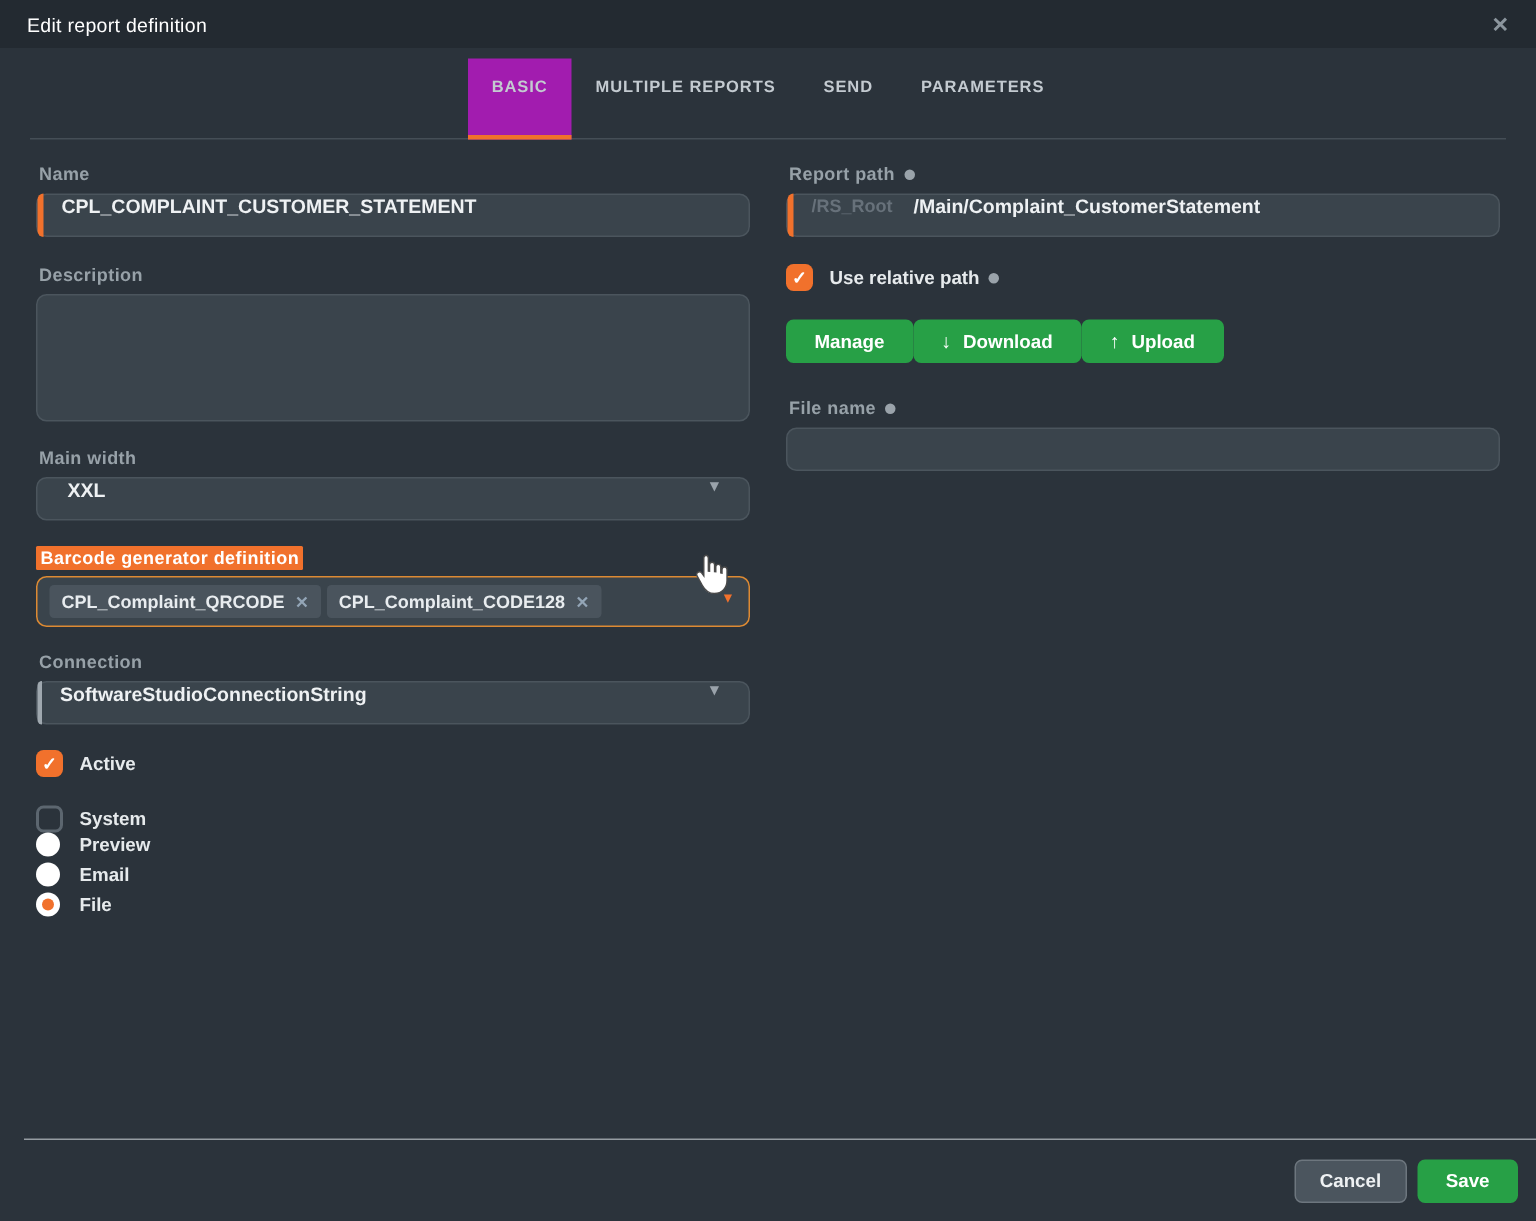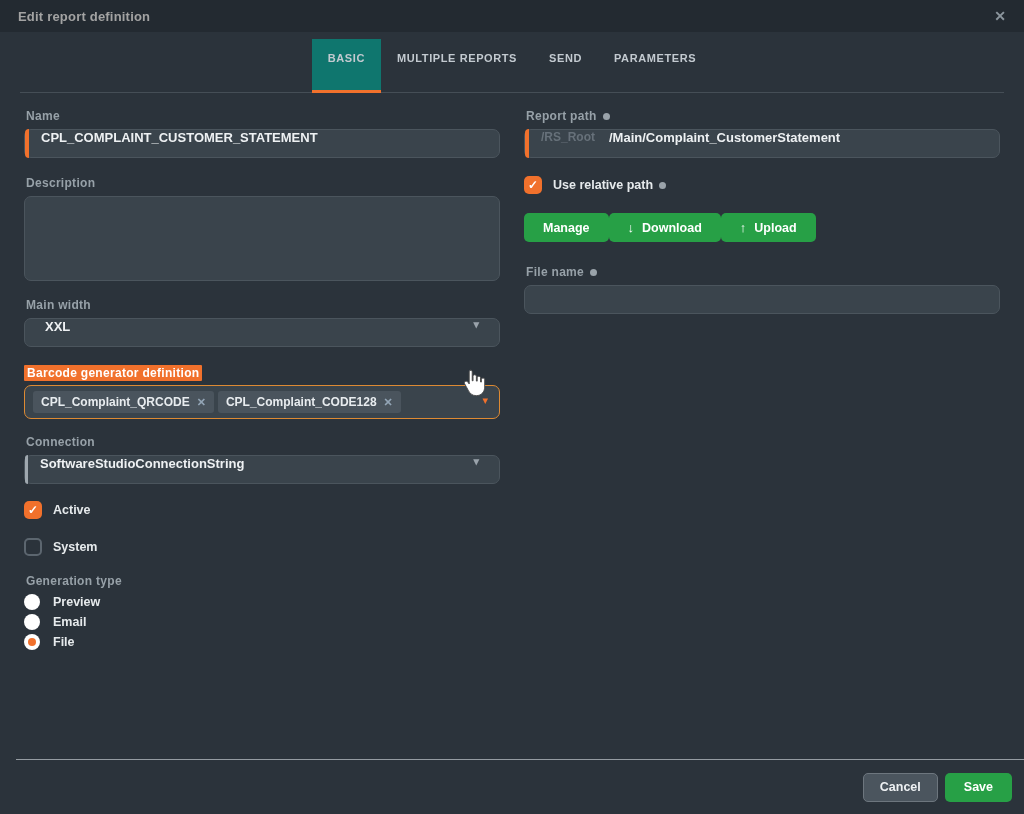--- a/index.html
+++ b/index.html
@@ -15,26 +15,26 @@
   *{box-sizing:border-box}
   html,body{margin:0;padding:0}
   body{
     width:1024px;height:814px;overflow:hidden;position:relative;
     background:var(--bg);
     font-family:"Liberation Sans",sans-serif;
     color:var(--text);
   }
   
   .header{height:32px;background:var(--header-bg);display:flex;align-items:center;justify-content:space-between;padding:0 18px}
-  .header .title{font-size:13px;font-weight:700;color:#a3a3a3;letter-spacing:.2px}
+  .header .title{font-size:13px;font-weight:400;color:#ffffff;letter-spacing:.2px}
   .close{color:#8b959d;font-size:14px;font-weight:700;cursor:pointer;line-height:1}
   
   .tabbar{margin:0 20px;border-bottom:1px solid #454e56;display:flex;justify-content:center;padding-top:7px}
   .tab{padding:13px 16px 13px;font-size:11px;letter-spacing:.6px;color:#c3cad0;font-weight:600;cursor:pointer;margin-bottom:-1px}
-  .tab.active{background:#0f766e;border-bottom:3px solid var(--orange);padding-bottom:26px}
+  .tab.active{background:#a21caf;border-bottom:3px solid var(--orange);padding-bottom:26px}
   
   .content{display:flex;padding:16px 24px 0;gap:24px}
   .col{width:476px}
   .field-label{font-size:12px;color:var(--label);margin:0 0 6px 2px;font-weight:600;letter-spacing:.3px}
   .field-label.highlight{display:inline-block;background:var(--orange);color:#fff;padding:1px 3px;margin-left:0;margin-bottom:4px;border-radius:1px}
   .info-dot{display:inline-block;width:7px;height:7px;border-radius:50%;background:#9aa3aa;margin-left:6px;vertical-align:0px}
   .input{position:relative;background:var(--input-bg);border:1px solid var(--input-border);border-radius:7px;height:29px;display:flex;align-items:flex-start;padding:0 20px;font-size:13px;font-weight:600;color:var(--text)}
   .accent-bar{padding-left:16px}
   .accent-bar::before{content:"";position:absolute;left:0;top:-1px;bottom:-1px;width:4px;background:var(--orange);border-radius:7px 0 0 7px}
   .gray-bar{padding-left:15px}
@@ -130,21 +130,20 @@
           <span>✓</span>
         </span>
       <span class="check-label">Active</span>
     </div>
 
     <div class="checkrow mt19">
       <span class="checkbox unchecked"></span>
       <span class="check-label">System</span>
     </div>
 
-    <div class="field-label mt18">Generation type</div>
     <div class="radio-row">
       <span class="radio"></span>
       <span class="check-label">Preview</span>
     </div>
     <div class="radio-row">
       <span class="radio"></span>
       <span class="check-label">Email</span>
     </div>
     <div class="radio-row">
       <span class="radio selected">

